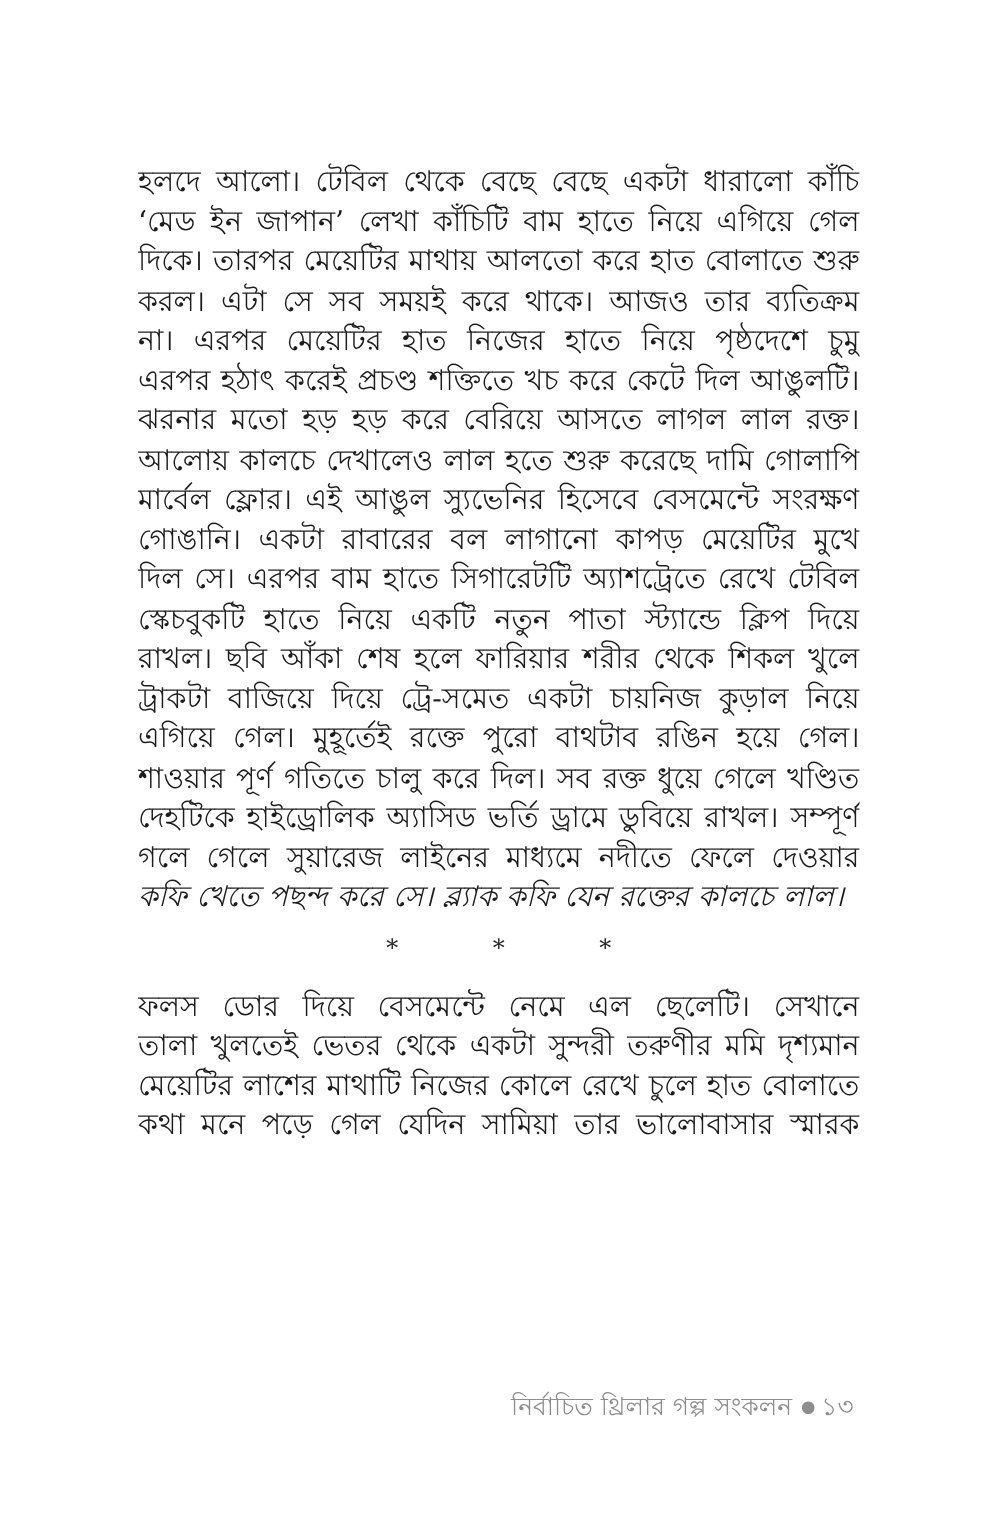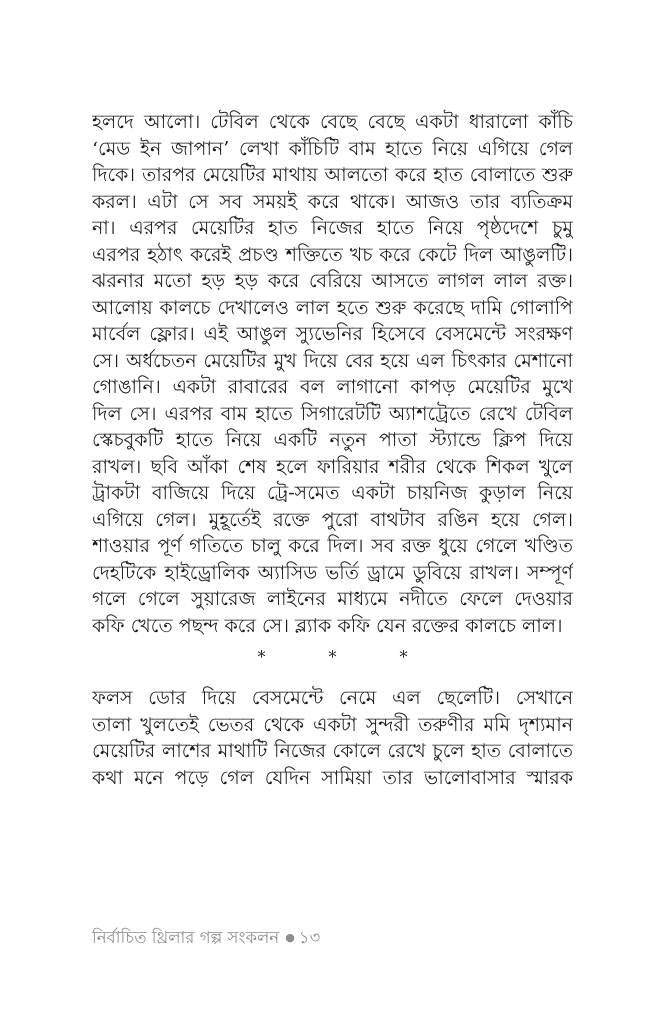--- a/index.html
+++ b/index.html
@@ -30,37 +30,39 @@
   }
   .para .line {
     text-align: justify;
     text-align-last: justify;
     white-space: normal;
     height: 26.5px;
     overflow: hidden;
   }
   .para.endleft .line:last-child {
     text-align-last: left;
+    font-style: italic;
   }
   .separator {
     display: flex;
     justify-content: center;
     align-items: flex-start;
     gap: 63px;
     height: 26px;
     margin: 10px 0 10px 0;
     color: #2a2a2a;
     font-size: 16px;
     line-height: 20px;
   }
   .footer {
     position: absolute;
     top: 926px;
     left: 92px;
     right: 94px;
+    text-align: right;
     color: #8d8d8d;
     font-size: 16.5px;
     line-height: 24px;
     white-space: nowrap;
   }
   .footer .bullet {
     font-size: 11px;
     vertical-align: 2px;
     padding: 0 4px 0 6px;
   }
@@ -75,21 +77,20 @@
     <div class="para endleft">
         <div class="line">হলদে আলো। টেবিল থেকে বেছে বেছে একটা ধারালো কাঁচি তুলে</div>
         <div class="line">‘মেড ইন জাপান’ লেখা কাঁচিটি বাম হাতে নিয়ে এগিয়ে গেল মেয়েটির</div>
         <div class="line">দিকে। তারপর মেয়েটির মাথায় আলতো করে হাত বোলাতে শুরু</div>
         <div class="line">করল। এটা সে সব সময়ই করে থাকে। আজও তার ব্যতিক্রম হলো</div>
         <div class="line">না। এরপর মেয়েটির হাত নিজের হাতে নিয়ে পৃষ্ঠদেশে চুমু খেলো।</div>
         <div class="line">এরপর হঠাৎ করেই প্রচণ্ড শক্তিতে খচ করে কেটে দিল আঙুলটি।</div>
         <div class="line">ঝরনার মতো হড় হড় করে বেরিয়ে আসতে লাগল লাল রক্ত। হলদে</div>
         <div class="line">আলোয় কালচে দেখালেও লাল হতে শুরু করেছে দামি গোলাপি রঙের</div>
         <div class="line">মার্বেল ফ্লোর। এই আঙুল স্যুভেনির হিসেবে বেসমেন্টে সংরক্ষণ করে</div>
-        <div class="line">সে। অর্ধচেতন মেয়েটির মুখ দিয়ে বের হয়ে এল চিৎকার মেশানো</div>
         <div class="line">গোঙানি। একটা রাবারের বল লাগানো কাপড় মেয়েটির মুখে ঢুকিয়ে</div>
         <div class="line">দিল সে। এরপর বাম হাতে সিগারেটটি অ্যাশট্রেতে রেখে টেবিল থেকে</div>
         <div class="line">স্কেচবুকটি হাতে নিয়ে একটি নতুন পাতা স্ট্যান্ডে ক্লিপ দিয়ে লাগিয়ে</div>
         <div class="line">রাখল। ছবি আঁকা শেষ হলে ফারিয়ার শরীর থেকে শিকল খুলে নিয়ে</div>
         <div class="line">ট্রাকটা বাজিয়ে দিয়ে ট্রে-সমেত একটা চায়নিজ কুড়াল নিয়ে বাথরুমে</div>
         <div class="line">এগিয়ে গেল। মুহূর্তেই রক্তে পুরো বাথটাব রঙিন হয়ে গেল। এরপর</div>
         <div class="line">শাওয়ার পূর্ণ গতিতে চালু করে দিল। সব রক্ত ধুয়ে গেলে খণ্ডিত নিথর</div>
         <div class="line">দেহটিকে হাইড্রোলিক অ্যাসিড ভর্তি ড্রামে ডুবিয়ে রাখল। সম্পূর্ণ শরীর</div>
         <div class="line">গলে গেলে সুয়ারেজ লাইনের মাধ্যমে নদীতে ফেলে দেওয়ার ইচ্ছে</div>
         <div class="line">কফি খেতে পছন্দ করে সে। ব্ল্যাক কফি যেন রক্তের কালচে লাল।</div>

